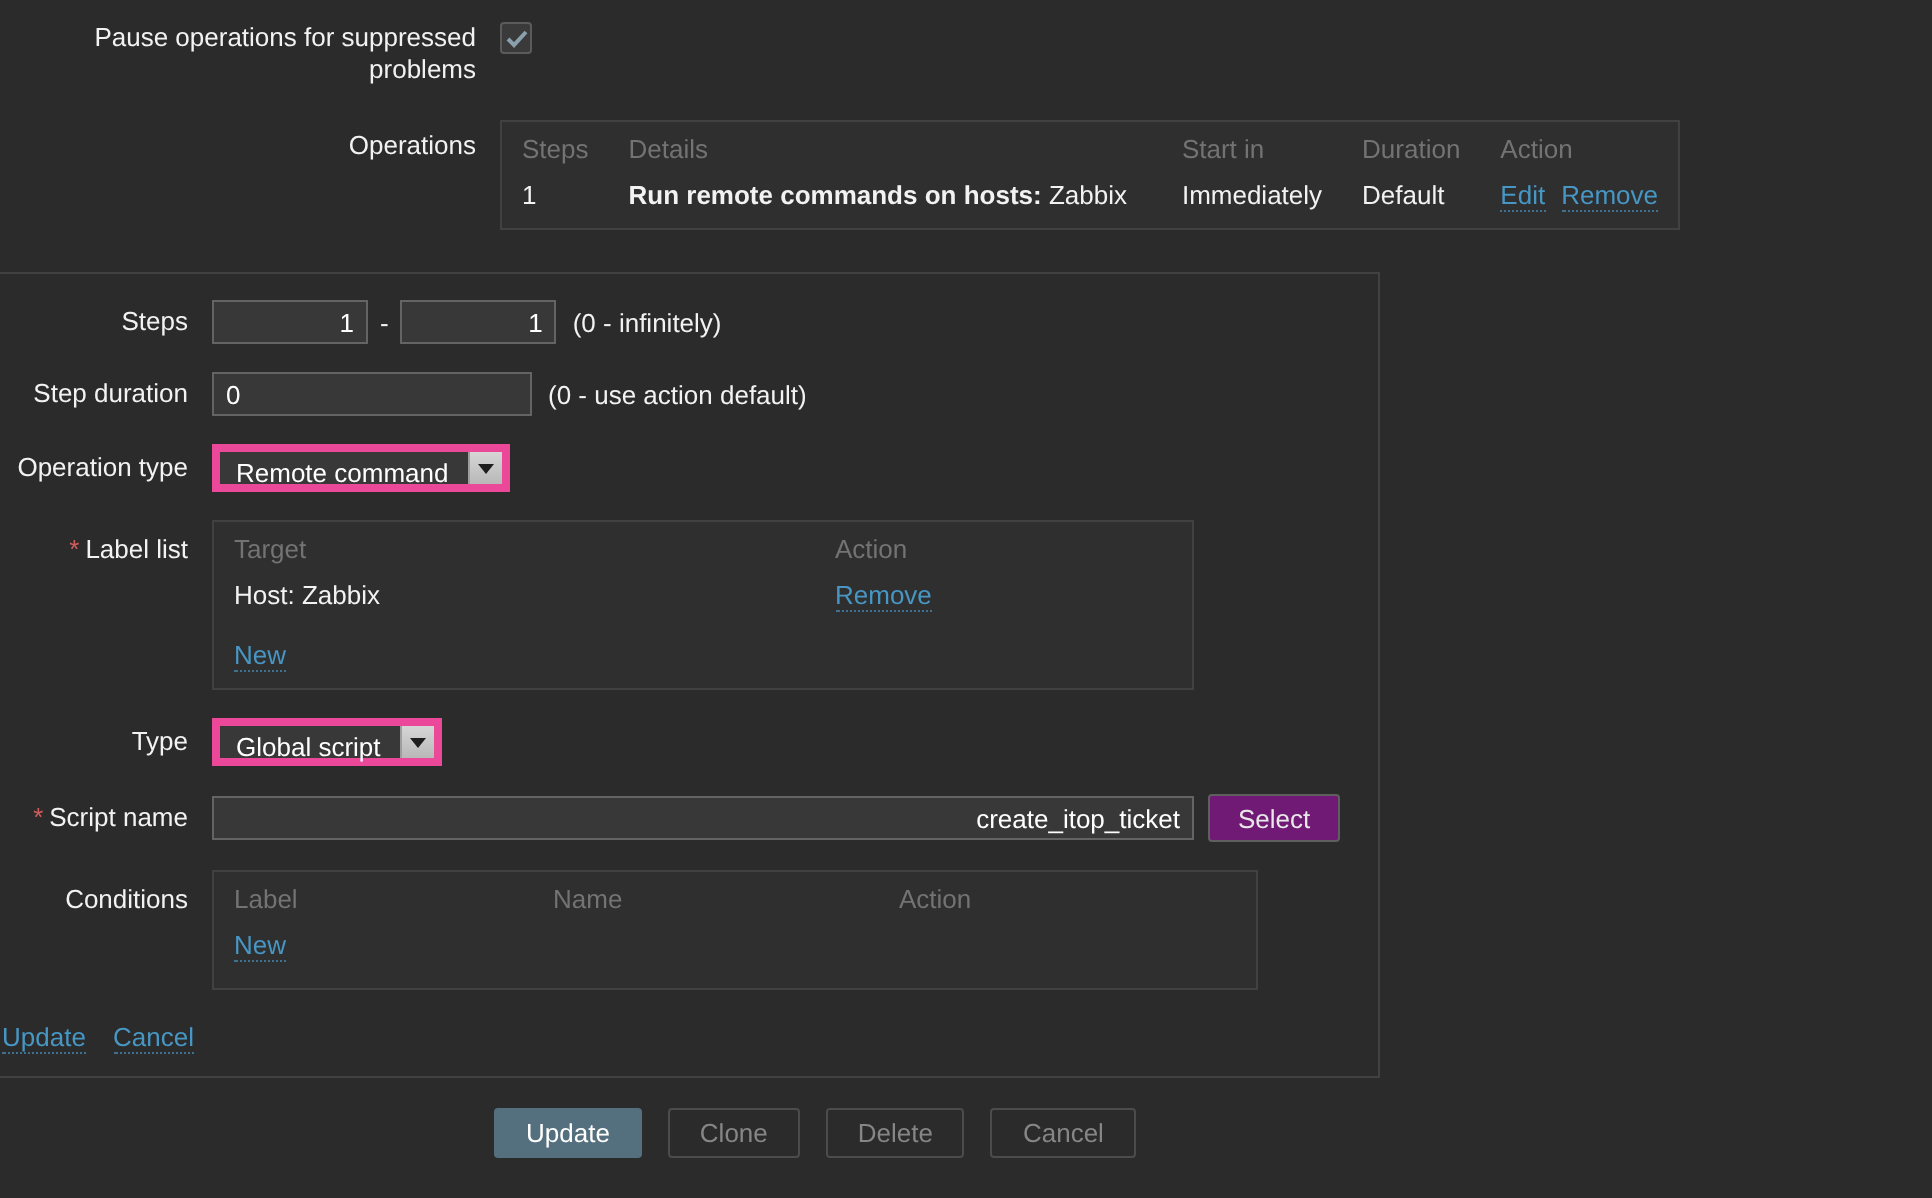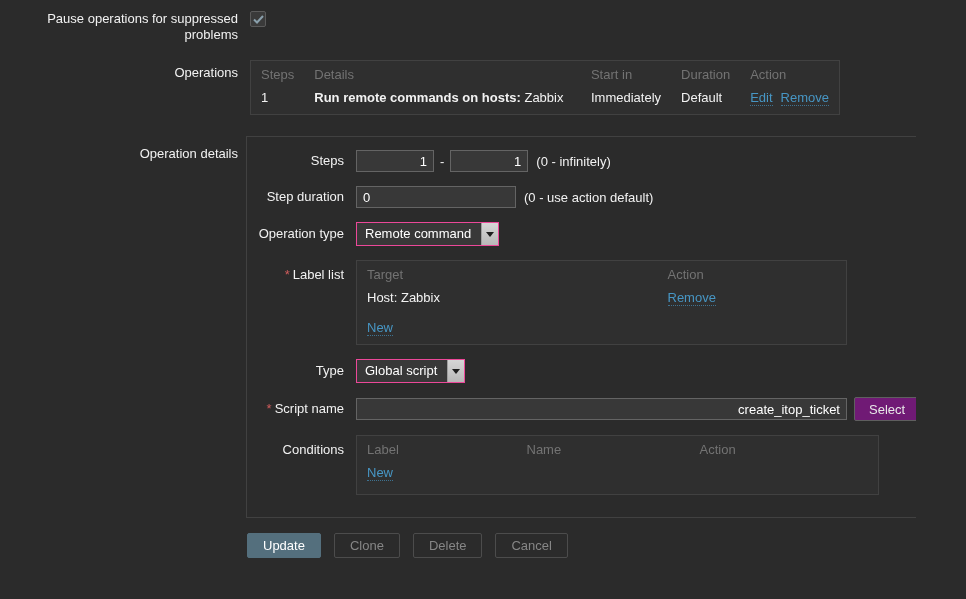--- a/index.html
+++ b/index.html
@@ -64,21 +64,21 @@
     font-family:"Liberation Sans", sans-serif; font-size:13px;
     height:22px; padding:0 6px; outline:none;
   }
   .in-step { width:78px; text-align:right; }
   .in-dur  { width:160px; }
   .in-script { width:491px;text-align:right; }
   .dash { margin:0 6px; color:#f2f2f2; }
   .hint { margin-left:8px; color:#f2f2f2; }
   
   .selectbox {
-    display:inline-flex; align-items:stretch; border:1px solid #ec4899;
+    display:inline-flex; align-items:stretch; border:4px solid #ec4899;
     background:#383838; height:24px; cursor:pointer;
   }
   .sel-text { padding:3px 10px 0 8px; color:#fff; white-space:nowrap; }
   .sel-btn {
     width:17px; background:linear-gradient(#d6d6d6,#b8b8b8);
     display:flex; align-items:center; justify-content:center;
     border-left:1px solid #9e9e9e;
   }
   .sel-btn .caret {
     width:0; height:0; border-left:4px solid transparent;
@@ -144,21 +144,20 @@
             <td>Immediately</td>
             <td>Default</td>
             <td><a class="zlink">Edit</a><span class="linkgap"></span><a class="zlink">Remove</a></td>
           </tr>
         </tbody>
       </table>
     </div>
   </div>
 
   <div class="row row-details">
-    <div class="lbl">Operation details</div>
     <div class="panel">
 
       <div class="ir">
         <div class="ir-lbl">Steps</div>
         <input class="zinput in-step" value="1" style="">
         <span class="dash">-</span>
         <input class="zinput in-step" value="1" style="">
         <span class="hint">(0 - infinitely)</span>
       </div>
 
@@ -226,20 +225,24 @@
             </tr>
           </thead>
           <tbody>
             <tr>
               <td colspan="3" style="padding-bottom:14px;"><a class="zlink">New</a></td>
             </tr>
           </tbody>
         </table>
       </div>
 
+      <div class="panel-links">
+        <a class="zlink">Update</a>
+        <a class="zlink">Cancel</a>
+      </div>
 
     </div>
   </div>
 
 
   <div class="footer-buttons">
     <button class="zbtn zbtn-primary">Update</button>
     <button class="zbtn">Clone</button>
     <button class="zbtn">Delete</button>
     <button class="zbtn">Cancel</button>

